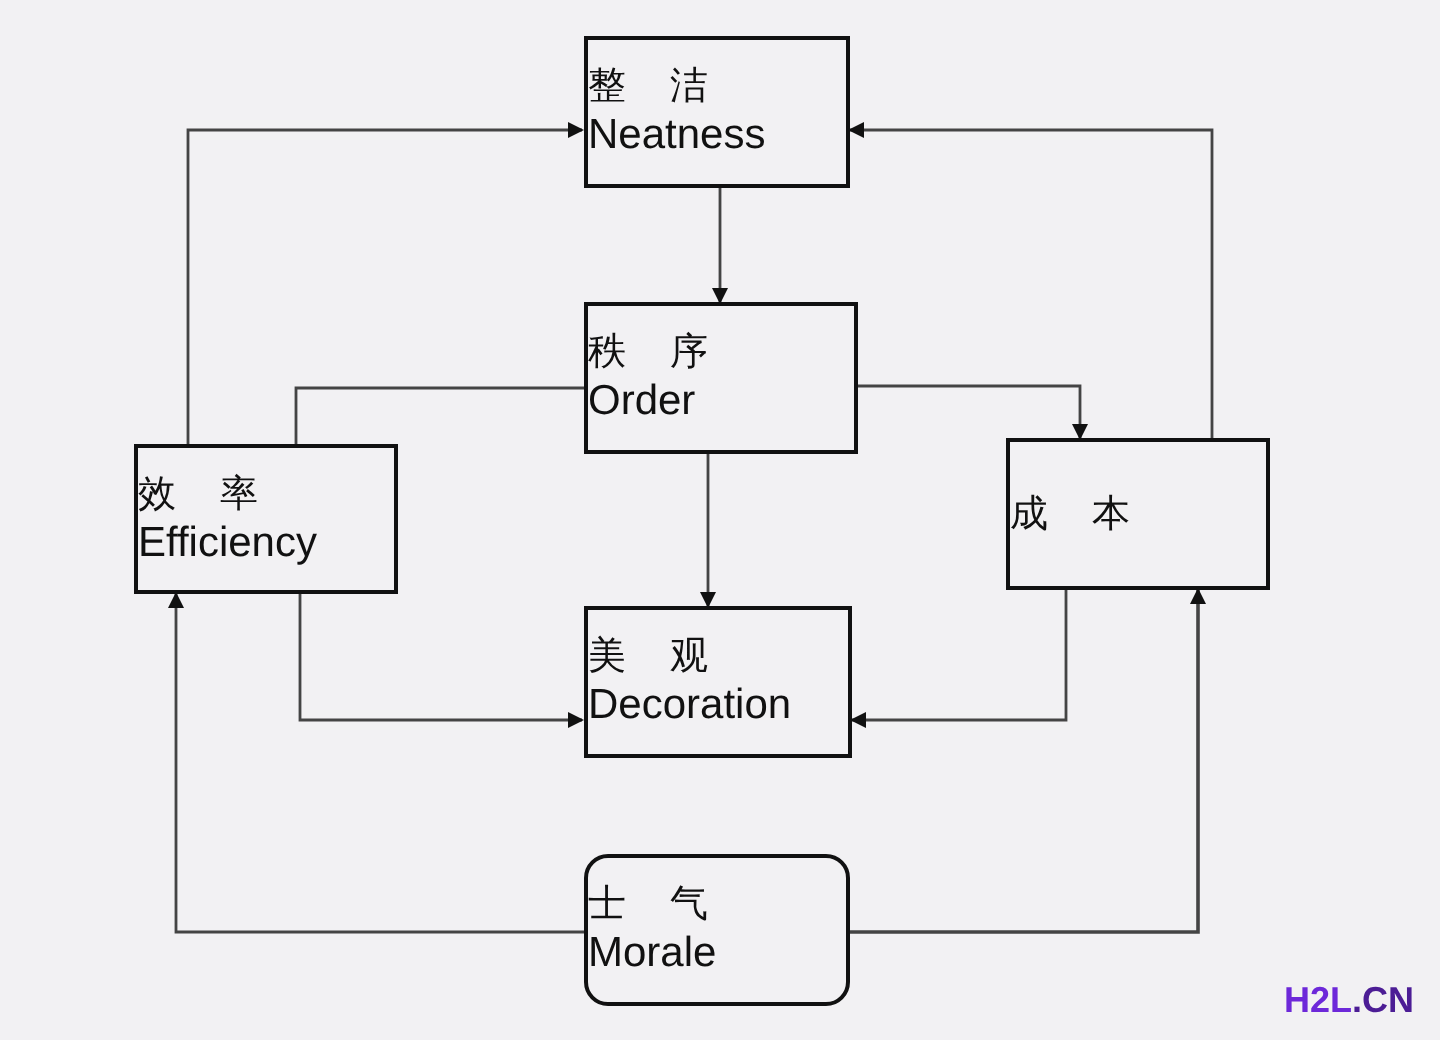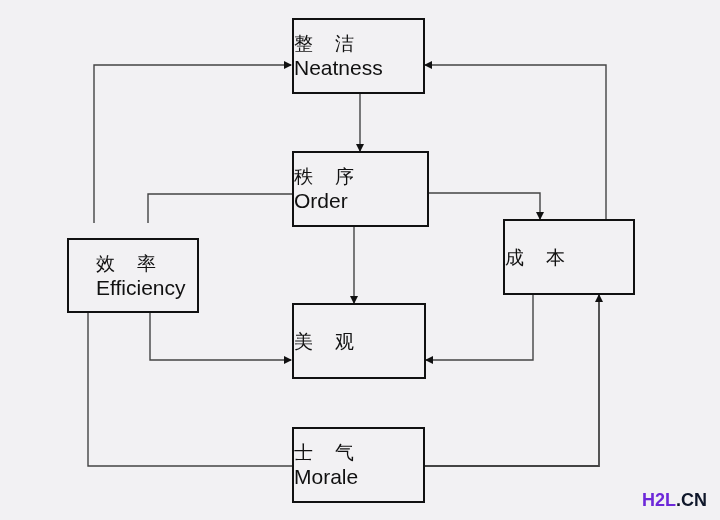--- a/index.html
+++ b/index.html
@@ -2,21 +2,21 @@
 <html><head>
 <meta charset="utf-8">
 <style>
   html, body { margin: 0; padding: 0; }
   body { width: 720px; height: 520px; background: #f2f1f3; position: relative; overflow: hidden; font-family: "Liberation Sans", sans-serif; }
   svg.lines { position: absolute; left: 0; top: 0; width: 720px; height: 520px; }
   .node { position: absolute; box-sizing: border-box; border: 2.5px solid #111; background: #f2f1f3; display: flex; flex-direction: column; justify-content: center; }
   .zh { font-family: "DejaVu Serif", serif; font-size: 19px; letter-spacing: 22px; margin-right: -22px; color: #111; line-height: 24px; }
   .en { font-family: "Liberation Sans", sans-serif; font-weight: normal; font-size: 21px; color: #111; line-height: 26px; }
   .wm { position: absolute; right: 13px; bottom: 9px; font-weight: bold; font-size: 18px; font-family: "Liberation Sans", sans-serif; }
-  .wm .a { color: #6d28d9; margin-top: 25px; } .wm .b { color: #0f172a; }
+  .wm .a { color: #6d28d9; margin-top: 25px; } .wm .b { color: #4c1d95; }
 </style>
 </head>
 <body>
 
 <svg class="lines" viewBox="0 0 720 520">
   <defs>
     <marker id="ah" markerWidth="8" markerHeight="8" refX="7" refY="4" orient="auto" markerUnits="userSpaceOnUse">
       <path d="M0,0 L8,4 L0,8 Z" fill="#111"></path>
     </marker>
   </defs>
@@ -37,33 +37,34 @@
 <div class="node" style="left:292px;top:18px;width:133px;height:76px;">
   <div class="zh">整洁</div>
   <div class="en">Neatness</div>
 </div>
 
 <div class="node" style="left:292px;top:151px;width:137px;height:76px;">
   <div class="zh">秩序</div>
   <div class="en">Order</div>
 </div>
 
-<div class="node" style="left:67px;top:238px;width:132px;height:75px;padding-left:27px;">
+<div class="node" style="left:67px;top:222px;width:132px;height:75px;">
   <div class="zh">效率</div>
   <div class="en">Efficiency</div>
 </div>
 
 <div class="node" style="left:503px;top:219px;width:132px;height:76px;">
   <div class="zh">成本</div>
 </div>
 
 <div class="node" style="left:292px;top:303px;width:134px;height:76px;">
   <div class="zh">美观</div>
+  <div class="en">Decoration</div>
 </div>
 
-<div class="node" style="left:292px;top:427px;width:133px;height:76px;">
+<div class="node" style="left:292px;top:427px;width:133px;height:76px;border-radius:12px;">
   <div class="zh">士气</div>
   <div class="en">Morale</div>
 </div>
 
 <div class="wm">
   <span class="a">H2L</span><span class="b">.CN</span>
 </div>
 
 </body></html>

